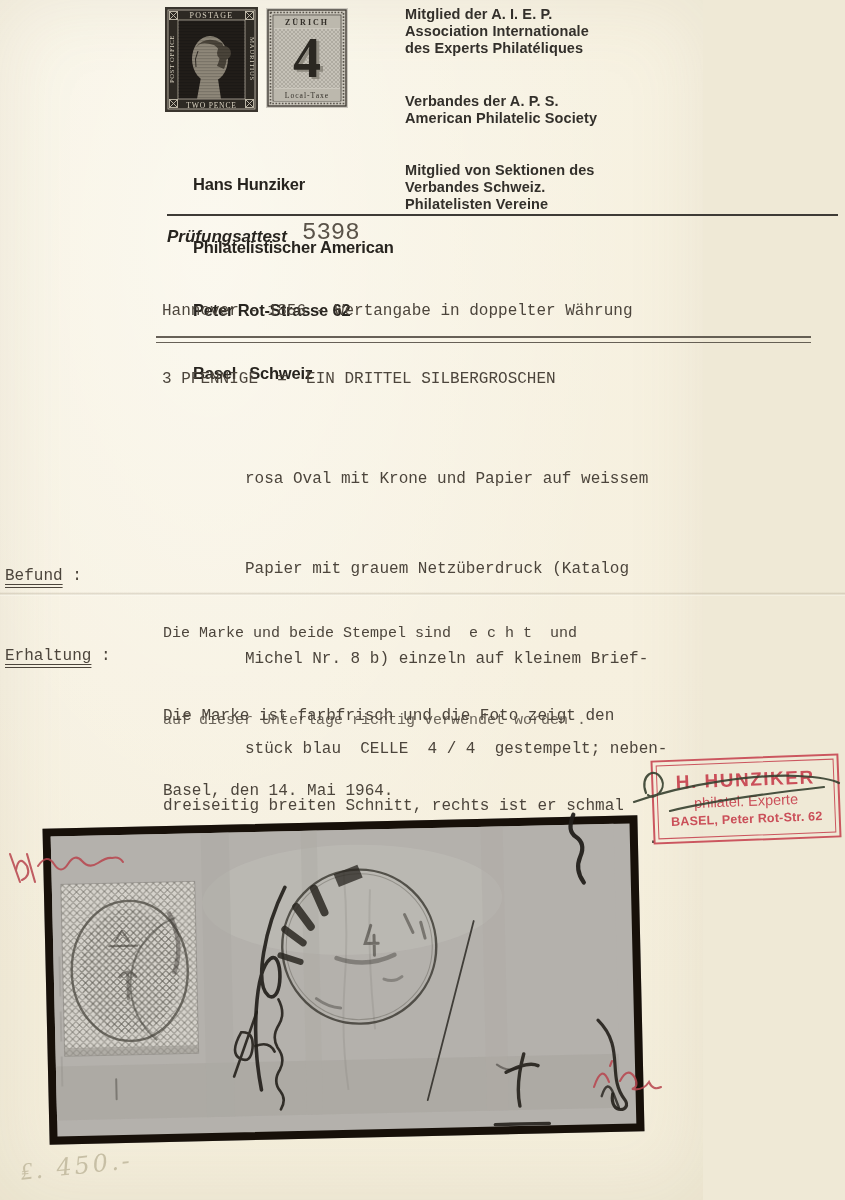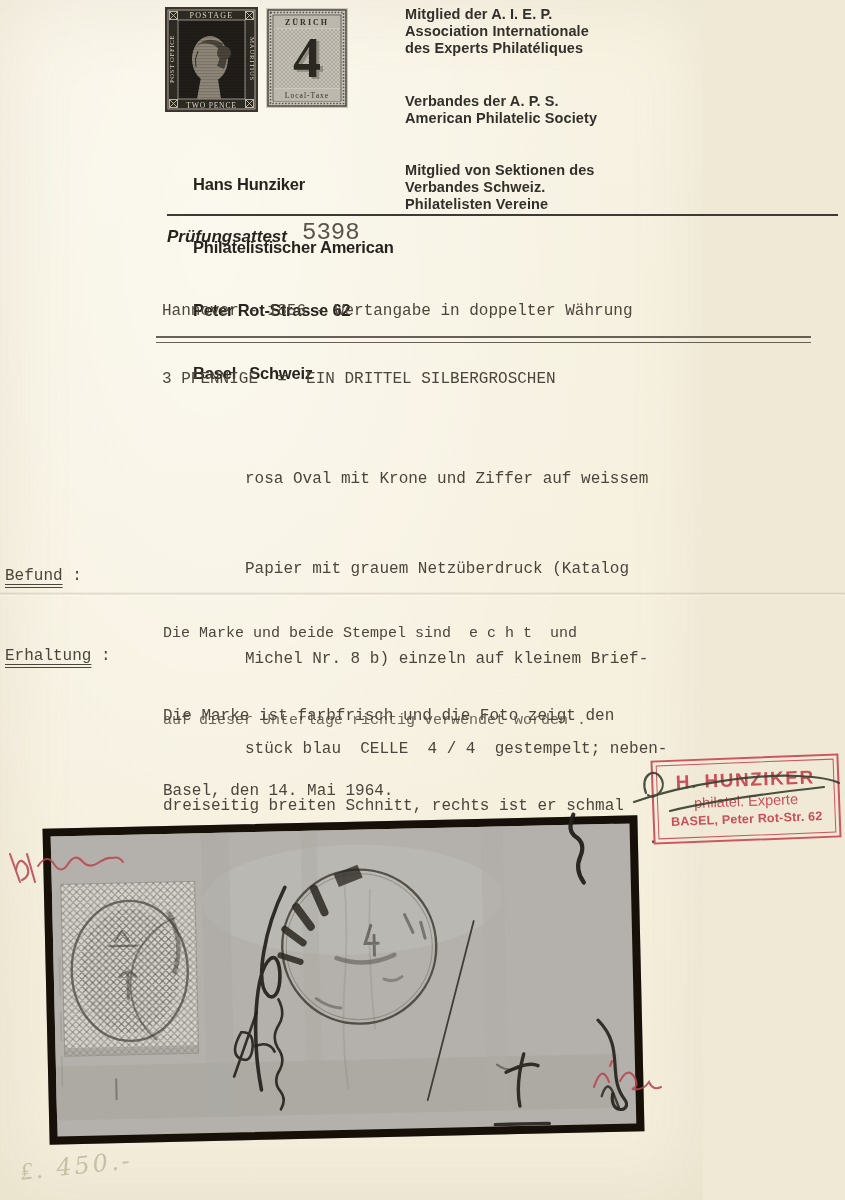--- a/index.html
+++ b/index.html
@@ -152,21 +152,21 @@
 
   <div class="abs attest-label sans" style="left:167px;top:227px;">Prüfungsattest</div>
   <div class="abs mono attest-number" style="left:302px;top:219px;">5398</div>
 
   <div class="abs mono tw-title" style="left:162px;top:302px;">Hannover - 1856 - Wertangabe in doppelter Währung</div>
   <div class="abs dbl-underline" style="left:156px;top:336px;width:655px;"></div>
 
   <div class="abs mono tw" style="left:162px;top:364px;">3 PFENNIGE  =  EIN DRITTEL SILBERGROSCHEN</div>
 
   <div class="abs mono tw" style="left:245px;top:404px;">
-    <div>rosa Oval mit Krone und Ziffer auf weissem</div>
+    <div>rosa Oval mit Krone und Papier auf weissem</div>
     <div>Papier mit grauem Netzüberdruck (Katalog</div>
     <div>Michel Nr. 8 b) einzeln auf kleinem Brief-</div>
     <div>stück blau  CELLE  4 / 4  gestempelt; neben-</div>
     <div>an ist der Stempel wiederholt . . . . . . .</div>
   </div>
 
   <div class="abs mono tw" style="left:5px;top:561px;"><span class="sec-label">Befund</span><span> :</span></div>
   <div class="abs mono" style="left:163px;top:561px;font-size:15px;line-height:29px;">
     <div>Die Marke und beide Stempel sind  e c h t  und</div>
     <div style="opacity:.82;">auf dieser Unterlage richtig verwendet worden .</div>

